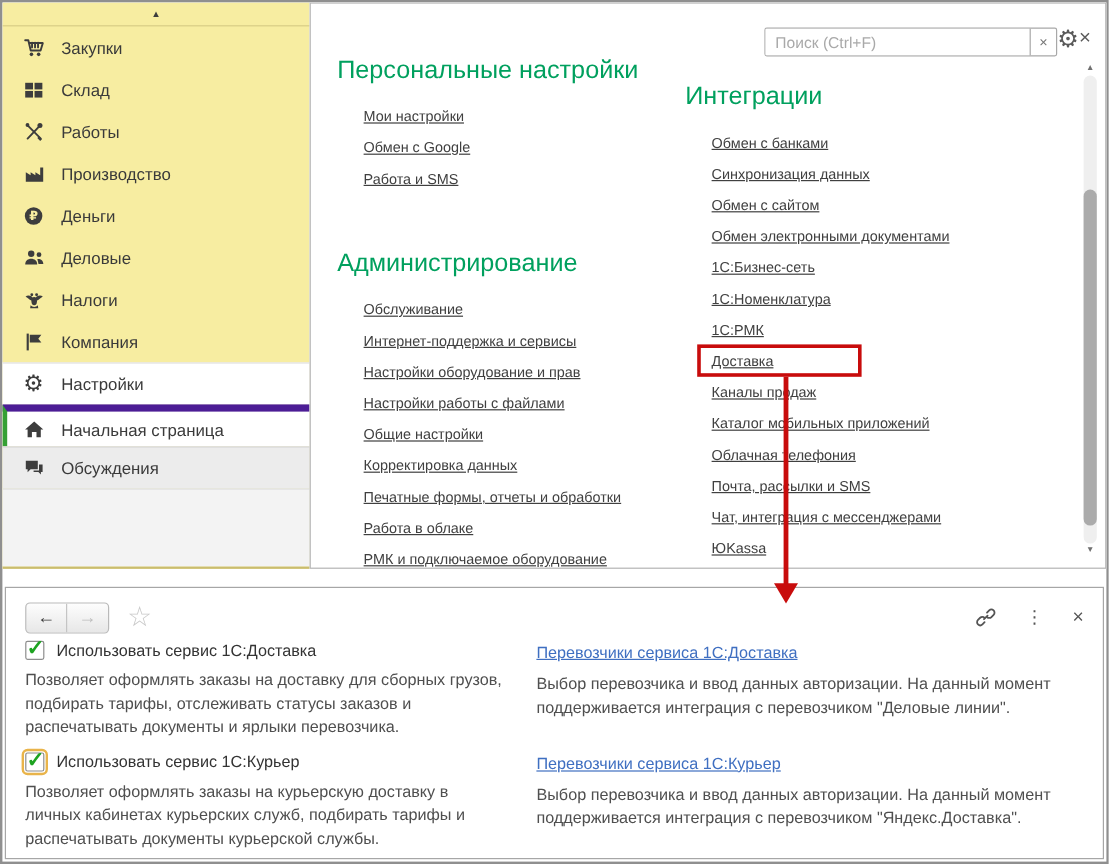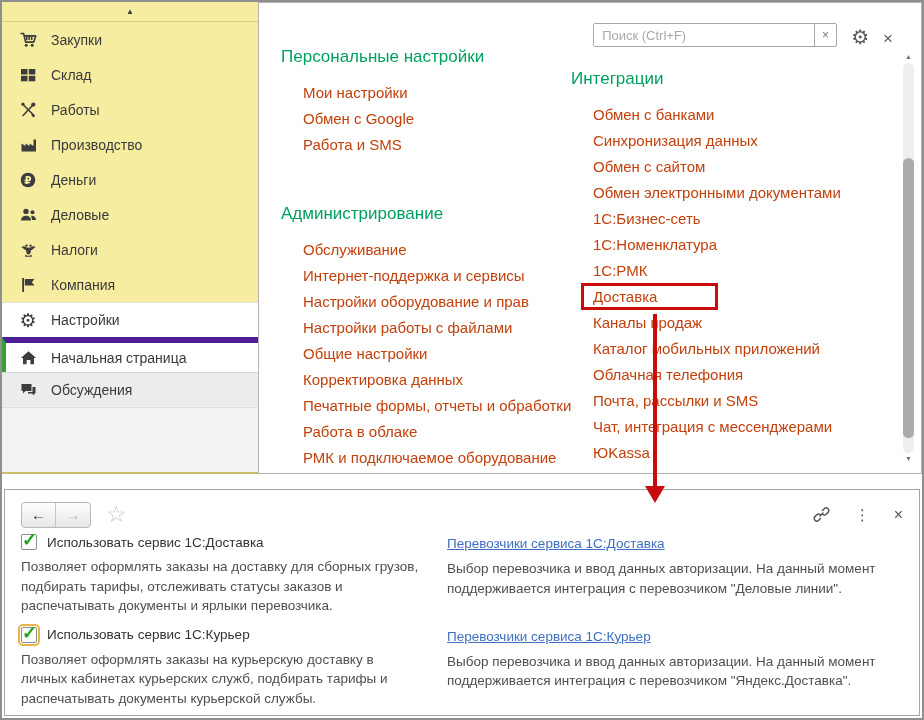--- a/index.html
+++ b/index.html
@@ -17,34 +17,34 @@
   .side-item { height:35px; display:flex; align-items:center; padding-left:16px; gap:13px; font-size:14px; color:#3a3a3a; cursor:pointer; }
   .side-item .sicon { width:20px; display:flex; justify-content:center; align-items:center; }
   .side-item.sel-settings { background:#ffffff; border-top:1px solid #e0e0e0; }
   .side-item.sel-home { background:#ffffff; border-top:6px solid #4c1d95; border-left:4px solid #35a035; padding-left:12px; }
   .side-item.sel-discuss { background:#ececec; border-top:1px solid #d6d6d6; }
   .side-filler { flex:1; background:#f3f3f3; border-top:1px solid #dedede; }
   .gear-glyph { font-size:19px; line-height:1; color:#3d3d3d; }
 
   
   .main-panel { flex:1; position:relative; background:#fff; border:1px solid #b3b3b3; }
-  .topbar { position:absolute; top:20px; right:28px; display:flex; align-items:flex-end; gap:14px; }
+  .topbar { position:absolute; top:20px; right:12px; display:flex; align-items:flex-start; }
   .search-group { display:flex; border:1px solid #a8a8a8; border-radius:2px; height:24px; width:244px; background:#fff; }
   .search-group input { flex:1; border:0; outline:none; padding:0 8px; font-size:13px; font-family:"Liberation Sans", sans-serif; color:#444; }
   .search-group input::placeholder { color:#a9a9a9; }
   .search-clear { width:22px; border-left:1px solid #a8a8a8; display:flex; align-items:center; justify-content:center; font-size:12px; color:#777; cursor:pointer; }
   .tb-gear { font-size:20px; color:#5a5a5a; cursor:pointer; line-height:1; }
   .tb-close { font-size:17px; color:#5a5a5a; cursor:pointer; line-height:1; }
 
   .col { position:absolute; width:300px; }
   .col1 { left:22px; top:44px; }
   .col2 { left:312px; top:66px; width:330px; }
-  .sec-title { font-size:17px; margin-bottom:13px; }
+  .sec-title { font-size:21px; margin-bottom:13px; }
   .sec-gap { height:46px; }
-  .link-item { font-size:15px; line-height:26px; padding-left:22px; color:#c2410c; cursor:pointer; position:relative; white-space:nowrap; }
+  .link-item { font-size:12px; line-height:26px; padding-left:22px; color:#404040; cursor:pointer; position:relative; white-space:nowrap;text-decoration:underline; }
   .red-frame { position:absolute; left:10px; top:-1px; width:137px; height:27px; border:3px solid #c80c0c; pointer-events:none; }
 
   
   .vscroll { position:absolute; top:48px; right:6px; bottom:8px; width:13px; display:flex; flex-direction:column; align-items:center; }
   .vs-arrow { font-size:7px; color:#707070; height:12px; line-height:12px; cursor:pointer; }
   .vs-track { flex:1; width:11px; background:#efefef; border-radius:6px; position:relative; cursor:pointer; }
   .vs-thumb { position:absolute; left:0; width:11px; top:95px; height:280px; background:#ababab; border-radius:6px; cursor:pointer; }
 
   
   .guide-line { position:absolute; left:651px; top:312px; width:4px; height:174px; background:#c80c0c; z-index:20; }

